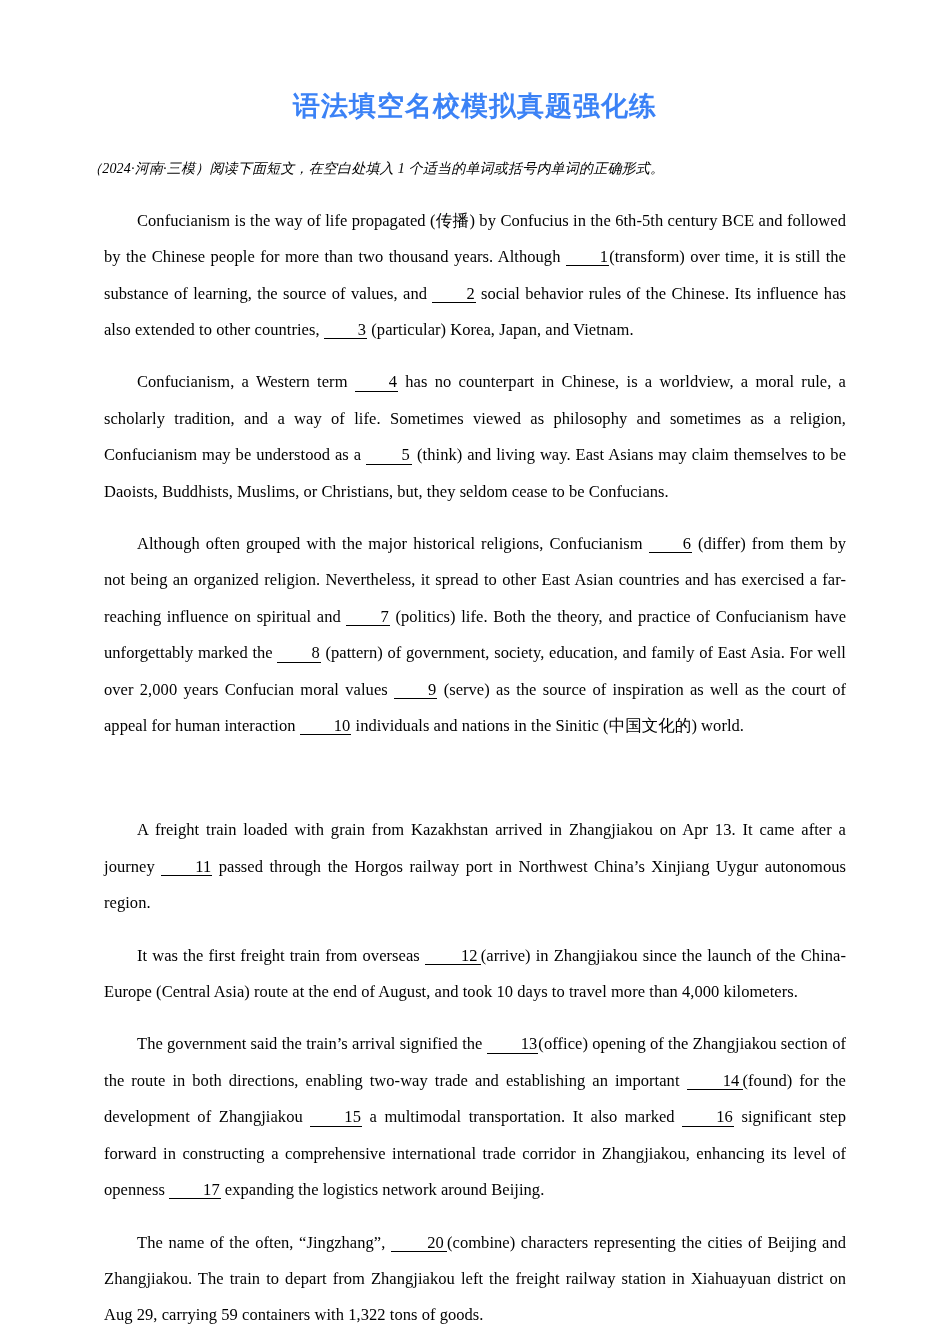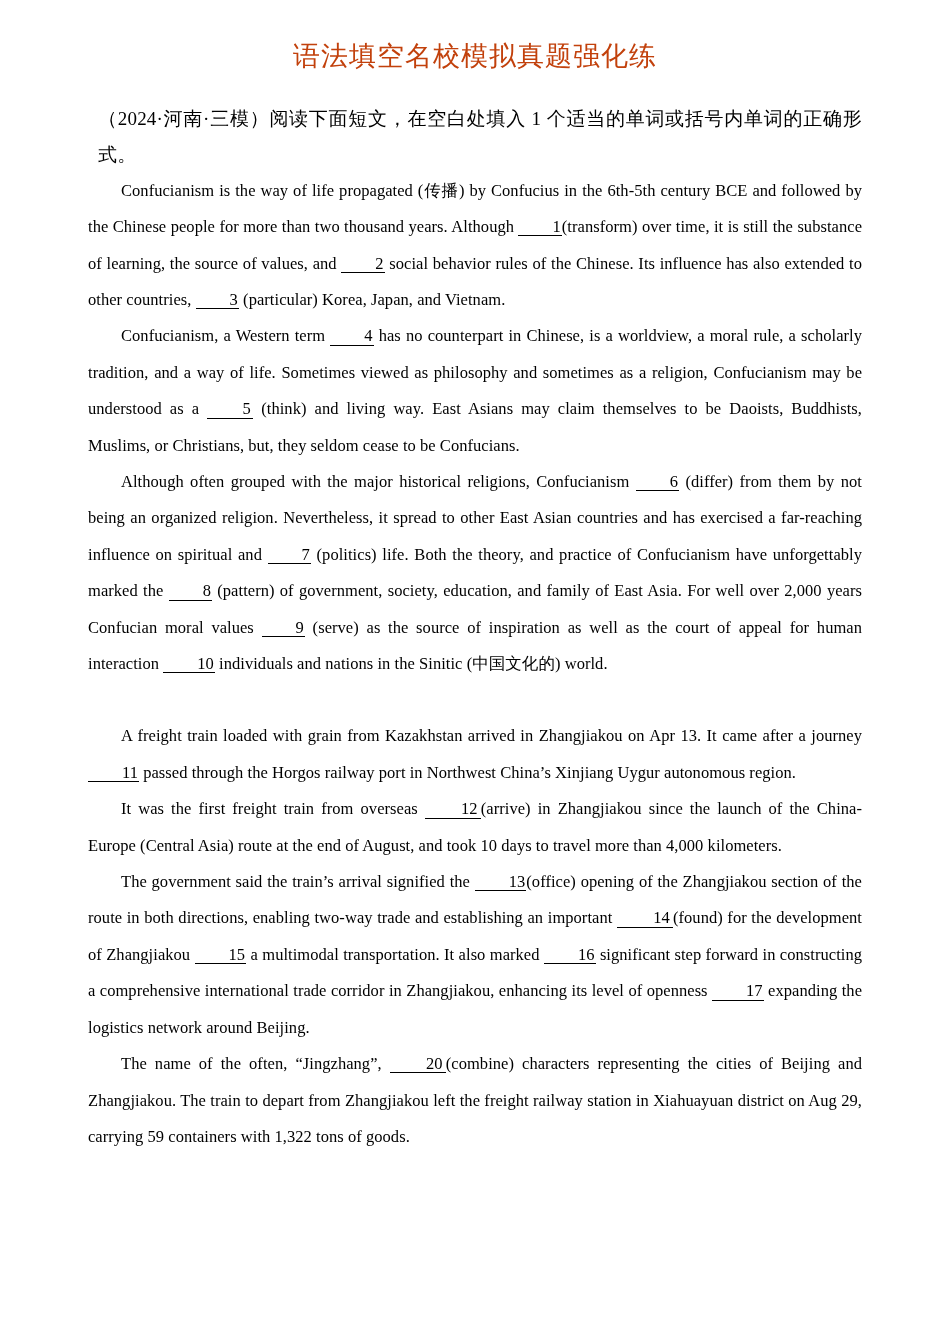--- a/index.html
+++ b/index.html
@@ -18,42 +18,43 @@
   }
   .page {
     position: relative;
     width: 950px;
     height: 1344px;
     box-sizing: border-box;
     padding: 0 88px;
   }
   .doc-title {
     margin: 0;
-    padding-top: 40px;
+    padding-top: 90px;
     text-align: center;
     font-size: 27px;
-    font-weight: normal;
-    color: #c2410c;
+    font-weight: bold;
+    color: #3b82f6;
     letter-spacing: 1px;
     line-height: 1.25;
     font-family: "Liberation Serif", "DejaVu Serif", serif;
   }
   .prompt {
-    margin: 27px 0 0 10px;
-    font-size: 19px;
+    margin: 27px 0 0 0;
+    font-size: 14px;
     line-height: 36px;
     text-align: justify;
     text-justify: inter-word;
     letter-spacing: 0.2px;
+    font-style: italic;
   }
   .prompt-2 {
     margin-top: 0;
   }
   .para {
-    margin: 0;
+    margin: 16px;
     font-size: 16.5px;
     line-height: 36.4px;
     text-align: justify;
     text-justify: inter-word;
     text-indent: 2em;
     letter-spacing: 0.05px;
   }
   .blank {
     display: inline-block;
     border-bottom: 1px solid #000;

